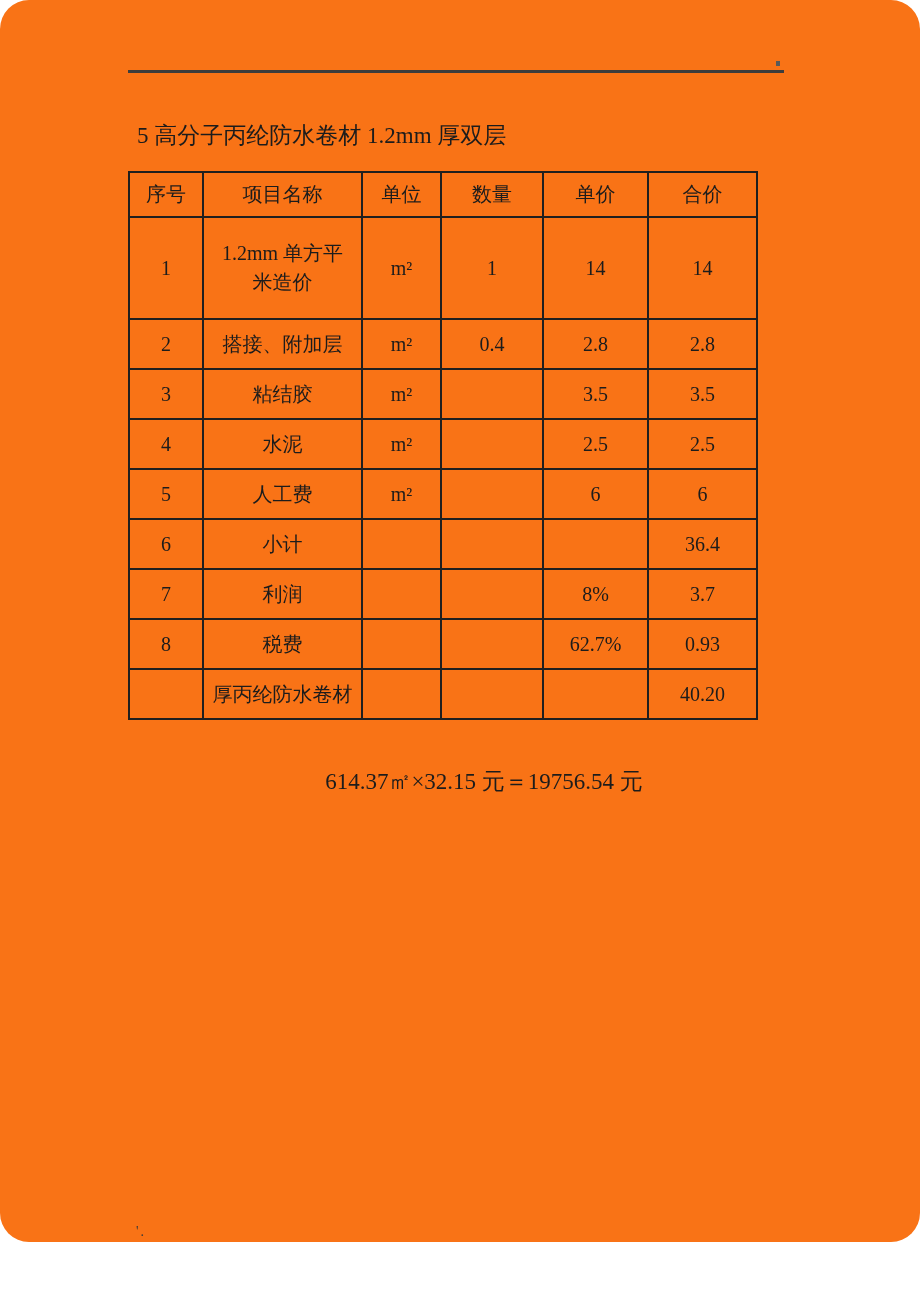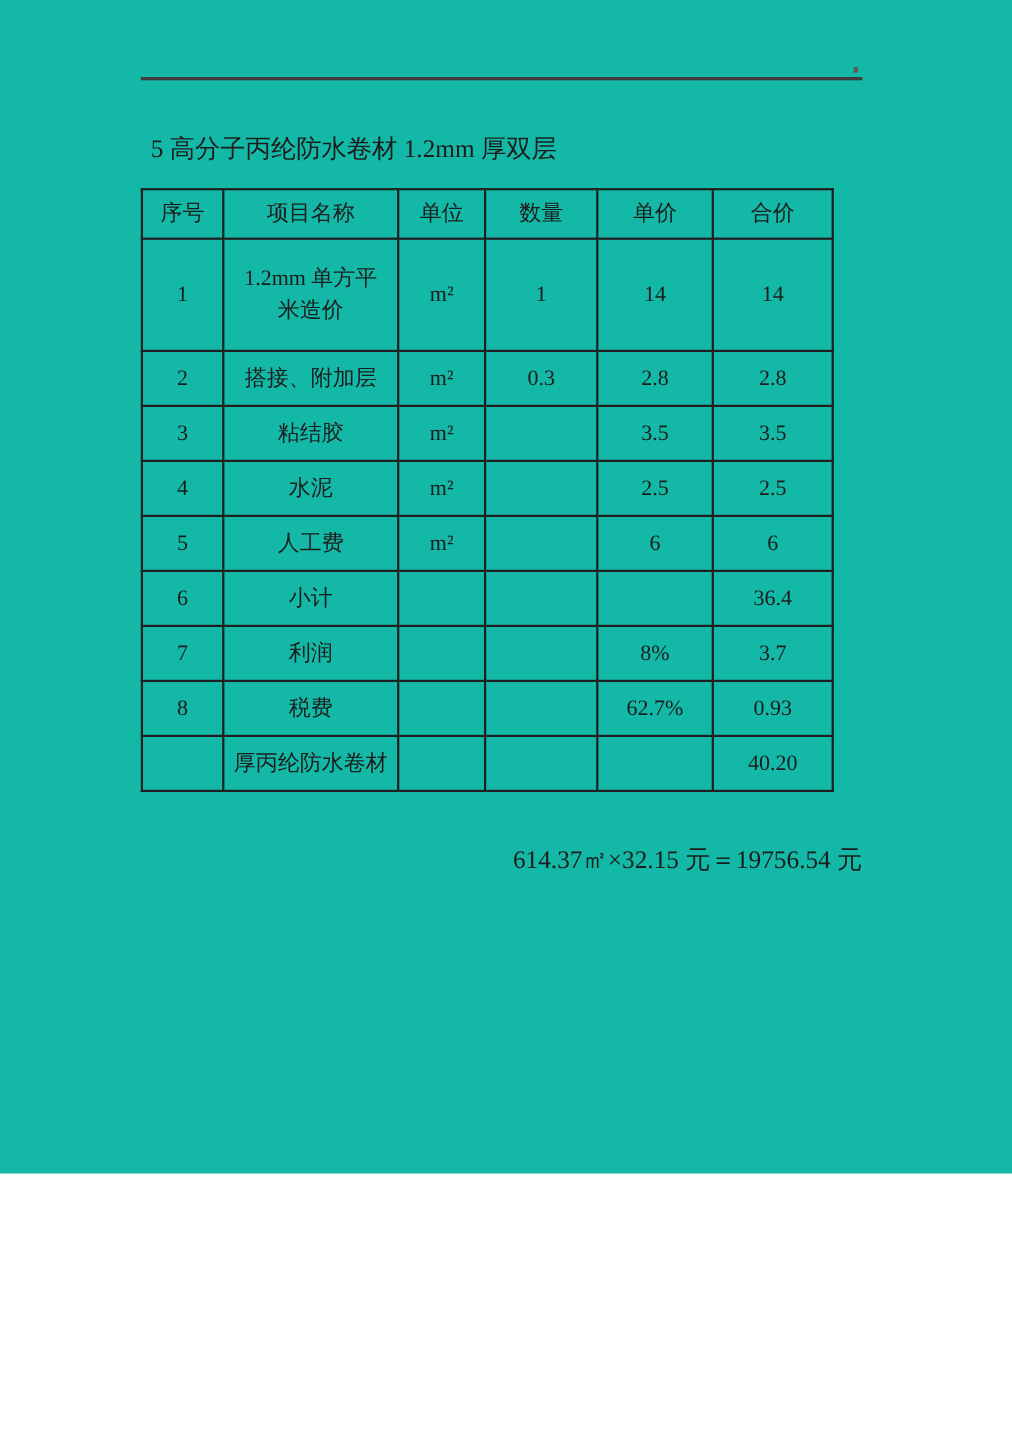--- a/index.html
+++ b/index.html
@@ -4,23 +4,24 @@
 <style>
   * { margin: 0; padding: 0; box-sizing: border-box; }
   html, body { background: #ffffff; }
   body {
     font-family: "Liberation Serif", "DejaVu Serif", serif;
     color: #1c1c1c;
   }
   .page {
     position: relative;
     width: 920px;
-    height: 1067px;
-    background: #14b8a6;
+    height: 1242px;
+    background: #f97316;
     overflow: hidden;
+    border-radius: 29px;
   }
   .top-rule {
     position: absolute;
     left: 128px;
     top: 70px;
     width: 656px;
     height: 3px;
     background: #3d3d3d;
   }
   .speck-tr {
@@ -64,21 +65,21 @@
   td .nw {
     display: inline-block;
     max-width: 140px;
     vertical-align: middle;
   }
   .formula {
     position: absolute;
     left: 128px;
     top: 766px;
     width: 656px;
-    text-align: right;
+    text-align: center;
     text-indent: 56px;
     font-size: 23px;
     line-height: 32px;
     white-space: nowrap;
   }
   .mark-bl {
     position: absolute;
     left: 136px;
     top: 1224px;
     font-size: 14px;
@@ -121,21 +122,21 @@
         <td><span class="nw">1.2mm 单方平米造价</span></td>
         <td>m²</td>
         <td>1</td>
         <td>14</td>
         <td>14</td>
       </tr>
       <tr>
         <td>2</td>
         <td><span class="nw">搭接、附加层</span></td>
         <td>m²</td>
-        <td>0.3</td>
+        <td>0.4</td>
         <td>2.8</td>
         <td>2.8</td>
       </tr>
       <tr>
         <td>3</td>
         <td><span class="nw">粘结胶</span></td>
         <td>m²</td>
         <td></td>
         <td>3.5</td>
         <td>3.5</td>

